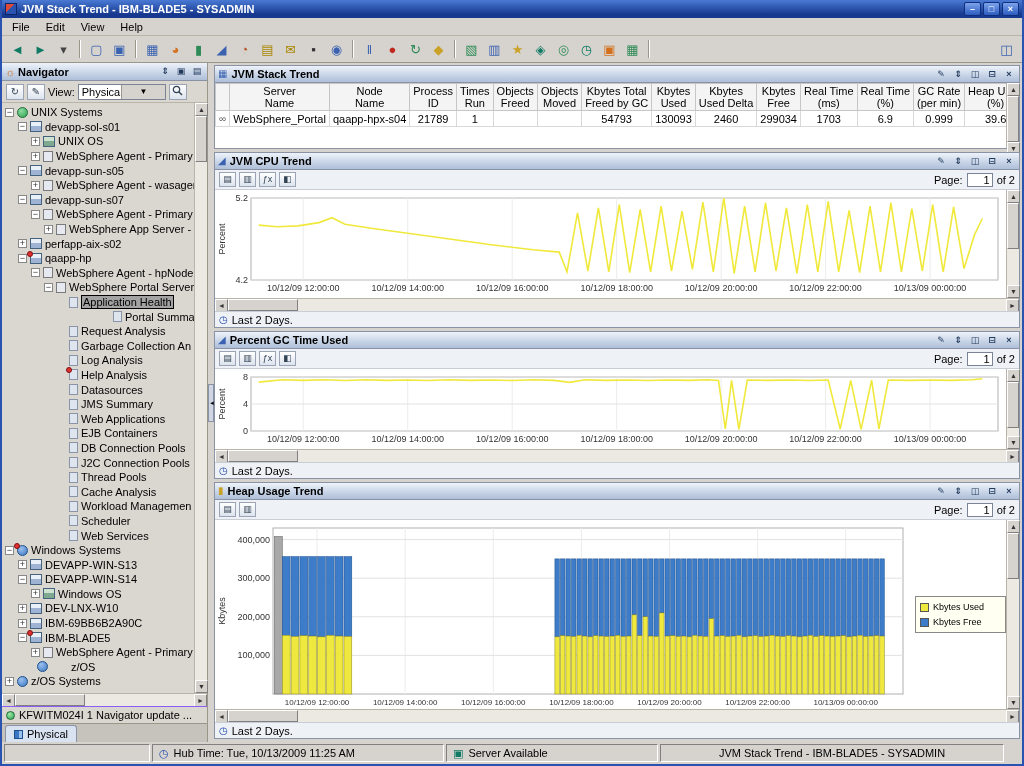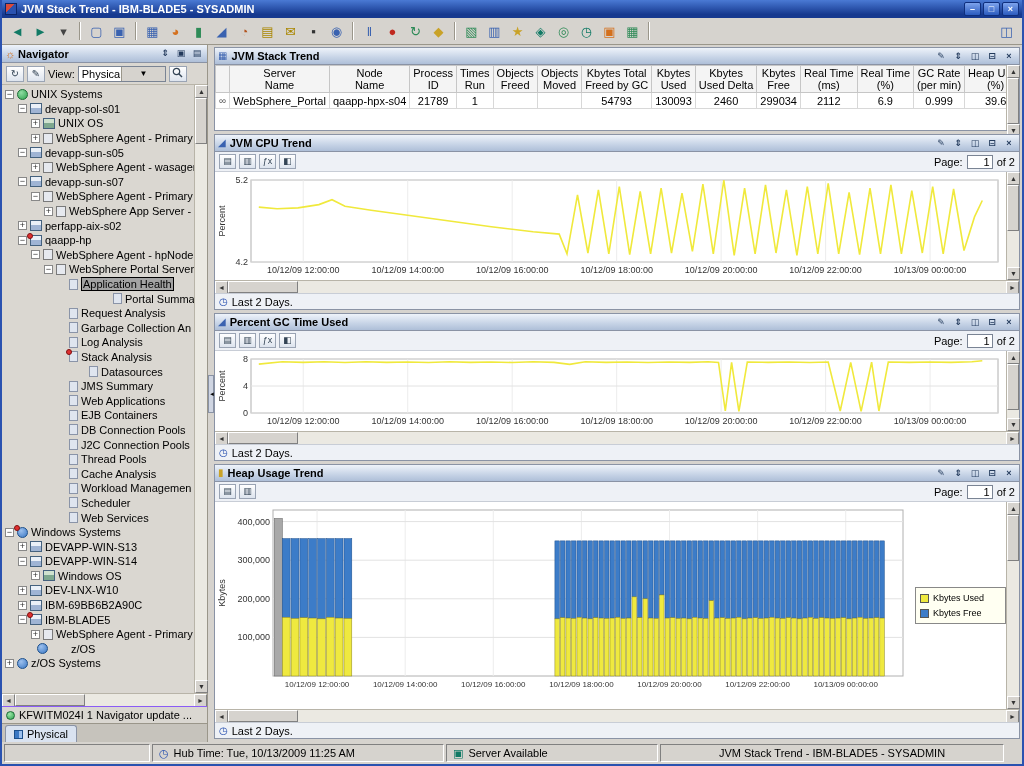--- a/index.html
+++ b/index.html
@@ -106,20 +106,26 @@
   <div class="titlebar">
     <span class="app-icon"></span>
     <span>JVM Stack Trend - IBM-BLADE5 - SYSADMIN</span>
     <span class="win-btns">
       <span class="wb">–</span>
       <span class="wb">□</span>
       <span class="wb">×</span>
     </span>
   </div>
 
+  <div class="menubar" id="menubar">
+      <span class="menu-item">File</span>
+      <span class="menu-item">Edit</span>
+      <span class="menu-item">View</span>
+      <span class="menu-item">Help</span>
+    </div>
 
   <div class="toolbar" id="toolbar">
       <span class="tb-btn" style="color: rgb(17, 122, 101);">◄</span>
       <span class="tb-btn" style="color: rgb(17, 122, 101);">►</span>
       <span class="tb-btn" style="color: rgb(68, 68, 68);">▾</span>
       <span class="tb-sep"></span>
       <span class="tb-btn" style="color: rgb(58, 98, 176);">▢</span>
       <span class="tb-btn" style="color: rgb(58, 98, 176);">▣</span>
       <span class="tb-sep"></span>
       <span class="tb-btn" style="color: rgb(58, 98, 176);">▦</span>
@@ -268,23 +274,23 @@
             <div class="tree-row" style="padding-left: 55px;">
               <span style="width: 12px; flex: 0 0 auto;"></span>
               <span class="ti ti-item"></span>
               <span>Log Analysis</span>
             </div>
             <div class="tree-row" style="padding-left: 55px;">
               <span style="width: 12px; flex: 0 0 auto;"></span>
               <span class="ti ti-item">
                 <span class="badge"></span>
               </span>
-              <span>Stack Analysis</span>
-            </div>
-            <div class="tree-row" style="padding-left: 55px; margin-left: 20px;">
+              <span>Help Analysis</span>
+            </div>
+            <div class="tree-row" style="padding-left: 55px;">
               <span style="width: 12px; flex: 0 0 auto;"></span>
               <span class="ti ti-item"></span>
               <span>Datasources</span>
             </div>
             <div class="tree-row" style="padding-left: 55px;">
               <span style="width: 12px; flex: 0 0 auto;"></span>
               <span class="ti ti-item"></span>
               <span>JMS Summary</span>
             </div>
             <div class="tree-row" style="padding-left: 55px;">
@@ -458,21 +464,21 @@
                     <td>WebSphere_Portal</td>
                     <td>qaapp-hpx-s04</td>
                     <td class="num">21789</td>
                     <td class="num">1</td>
                     <td class="num"></td>
                     <td class="num"></td>
                     <td class="num">54793</td>
                     <td class="num">130093</td>
                     <td class="num">2460</td>
                     <td class="num">299034</td>
-                    <td class="num">2112</td>
+                    <td class="num">1703</td>
                     <td class="num">6.9</td>
                     <td class="num">0.999</td>
                     <td class="num">39.6</td>
                   </tr>
                 </tbody>
               </table>
           </div>
           <div class="vscroll">
               <span class="sbtn">▲</span>
               <span class="sthumb-v"></span>

